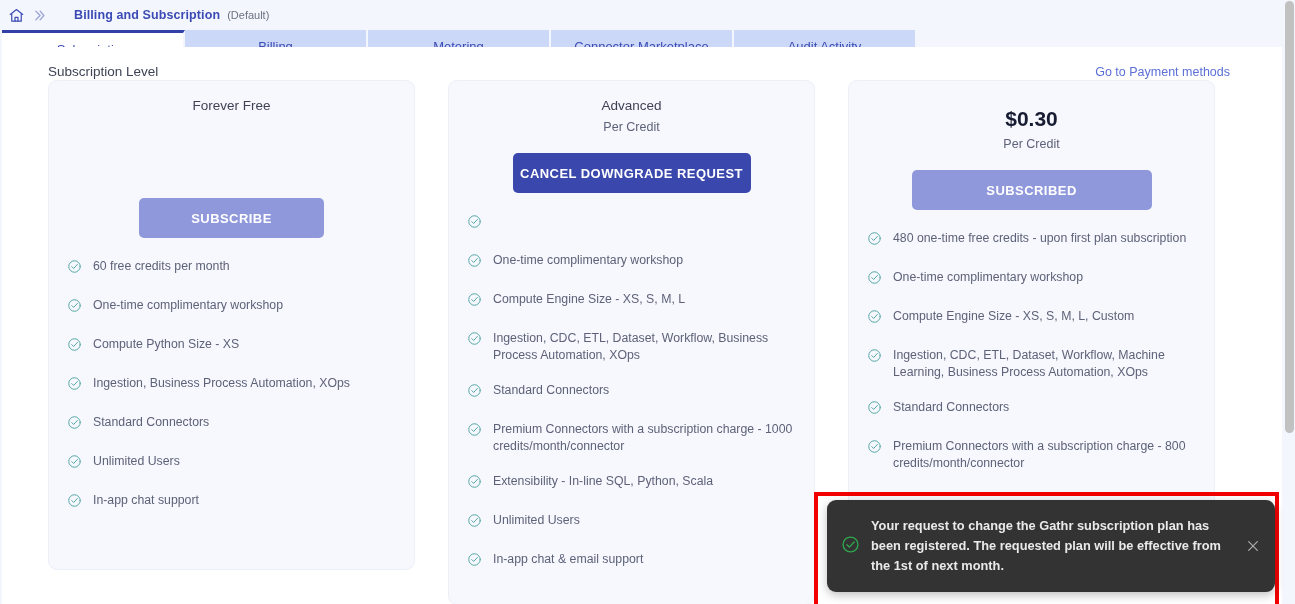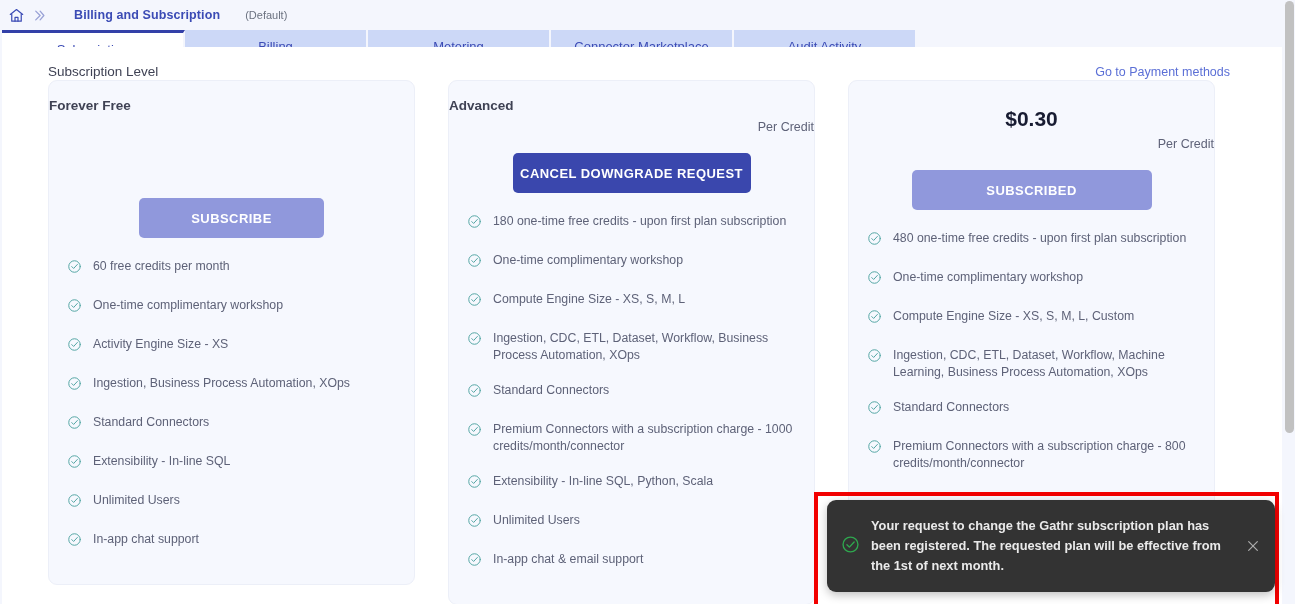--- a/index.html
+++ b/index.html
@@ -25,21 +25,21 @@
   .crumb-title {
     font-size: 12.5px;
     font-weight: bold;
     color: #3b4bb5;
     letter-spacing: .1px;
     padding-left: 20px;
   }
   .crumb-sub {
     font-size: 11px;
     color: #6b7280;
-    margin-left: 18px;
+    margin-left: 0;
   }
 
   
   .tabs-wrap {
     height: 48px;
     background: #f4f6fd;
     display: flex;
     align-items: flex-start;
     padding-left: 2px;
   }
@@ -98,35 +98,36 @@
   }
   .card {
     width: 367px;
     background: #f6f8fe;
     border: 1px solid #eceff8;
     border-radius: 9px;
     padding: 16px 0 14px 0;
     min-height: 490px;
   }
   .card-name {
+    text-align: center;
     font-size: 13.5px;
     color: #3f4254;
-    font-weight: bold;
+    font-weight: normal;
     line-height: 18px;
   }
   .card-price {
     text-align: center;
     font-size: 21px;
     font-weight: bold;
     color: #181c32;
     margin-top: 9px;
     line-height: 26px;
   }
   .card-per {
-    text-align: right;
+    text-align: center;
     font-size: 12.5px;
     color: #5e6278;
     margin-top: 5px;
   }
   .card-spacer { height: 64px; }
   .btn-row { display: flex; justify-content: center; margin-top: 19px; }
   .btn {
     border: none;
     border-radius: 5px;
     font-size: 13px;
@@ -288,42 +289,35 @@
                 <circle cx="12" cy="12" r="9.2"></circle>
                 <path d="M7.6 12.1l3 3 6-6.4"></path>
               </svg></span>
           <span class="feature-text">One-time complimentary workshop</span>
         </div>
         <div class="feature">
           <span><svg class="check-icon" viewBox="0 0 24 24" fill="none" stroke="#55a7a5" stroke-width="1.6" stroke-linecap="round" stroke-linejoin="round">
                 <circle cx="12" cy="12" r="9.2"></circle>
                 <path d="M7.6 12.1l3 3 6-6.4"></path>
               </svg></span>
-          <span class="feature-text">Activity Engine Size - XS</span>
+          <span class="feature-text">Compute Python Size - XS</span>
         </div>
         <div class="feature">
           <span><svg class="check-icon" viewBox="0 0 24 24" fill="none" stroke="#55a7a5" stroke-width="1.6" stroke-linecap="round" stroke-linejoin="round">
                 <circle cx="12" cy="12" r="9.2"></circle>
                 <path d="M7.6 12.1l3 3 6-6.4"></path>
               </svg></span>
           <span class="feature-text">Ingestion, Business Process Automation, XOps</span>
         </div>
         <div class="feature">
           <span><svg class="check-icon" viewBox="0 0 24 24" fill="none" stroke="#55a7a5" stroke-width="1.6" stroke-linecap="round" stroke-linejoin="round">
                 <circle cx="12" cy="12" r="9.2"></circle>
                 <path d="M7.6 12.1l3 3 6-6.4"></path>
               </svg></span>
           <span class="feature-text">Standard Connectors</span>
-        </div>
-        <div class="feature">
-          <span><svg class="check-icon" viewBox="0 0 24 24" fill="none" stroke="#55a7a5" stroke-width="1.6" stroke-linecap="round" stroke-linejoin="round">
-                <circle cx="12" cy="12" r="9.2"></circle>
-                <path d="M7.6 12.1l3 3 6-6.4"></path>
-              </svg></span>
-          <span class="feature-text">Extensibility - In-line SQL</span>
         </div>
         <div class="feature">
           <span><svg class="check-icon" viewBox="0 0 24 24" fill="none" stroke="#55a7a5" stroke-width="1.6" stroke-linecap="round" stroke-linejoin="round">
                 <circle cx="12" cy="12" r="9.2"></circle>
                 <path d="M7.6 12.1l3 3 6-6.4"></path>
               </svg></span>
           <span class="feature-text">Unlimited Users</span>
         </div>
         <div class="feature">
           <span><svg class="check-icon" viewBox="0 0 24 24" fill="none" stroke="#55a7a5" stroke-width="1.6" stroke-linecap="round" stroke-linejoin="round">
@@ -340,21 +334,20 @@
       <div class="card-per">Per Credit</div>
       <div class="btn-row">
         <button class="btn btn-primary">CANCEL DOWNGRADE REQUEST</button>
       </div>
       <div class="features">
         <div class="feature">
           <span><svg class="check-icon" viewBox="0 0 24 24" fill="none" stroke="#55a7a5" stroke-width="1.6" stroke-linecap="round" stroke-linejoin="round">
                 <circle cx="12" cy="12" r="9.2"></circle>
                 <path d="M7.6 12.1l3 3 6-6.4"></path>
               </svg></span>
-          <span class="feature-text">180 one-time free credits - upon first plan subscription</span>
         </div>
         <div class="feature">
           <span><svg class="check-icon" viewBox="0 0 24 24" fill="none" stroke="#55a7a5" stroke-width="1.6" stroke-linecap="round" stroke-linejoin="round">
                 <circle cx="12" cy="12" r="9.2"></circle>
                 <path d="M7.6 12.1l3 3 6-6.4"></path>
               </svg></span>
           <span class="feature-text">One-time complimentary workshop</span>
         </div>
         <div class="feature">
           <span><svg class="check-icon" viewBox="0 0 24 24" fill="none" stroke="#55a7a5" stroke-width="1.6" stroke-linecap="round" stroke-linejoin="round">

